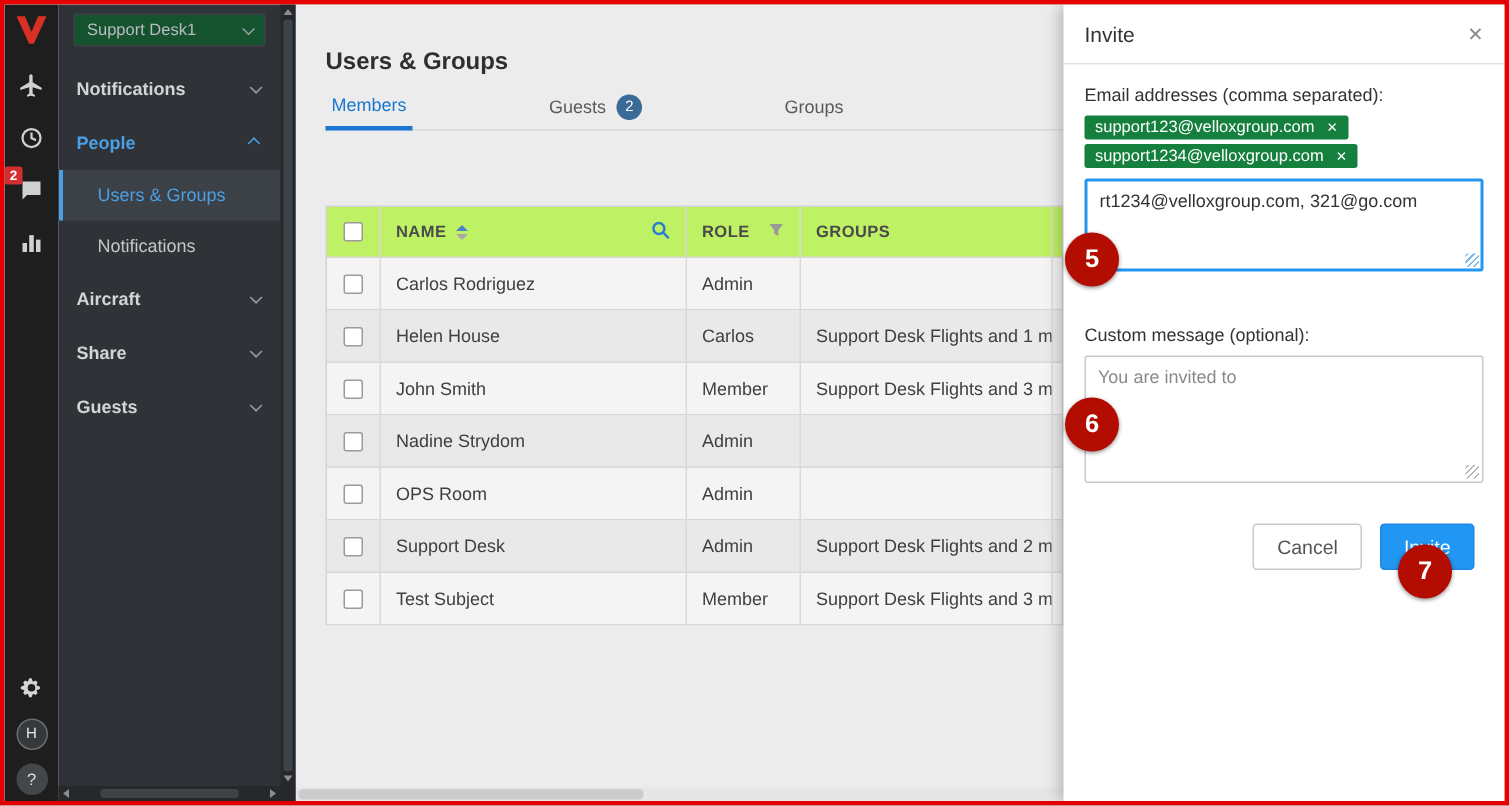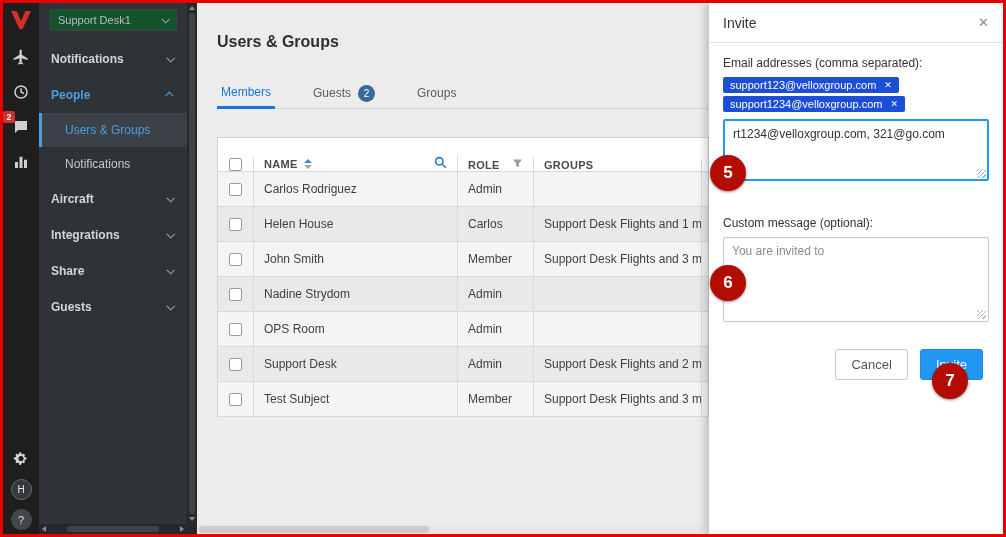--- a/index.html
+++ b/index.html
@@ -44,31 +44,31 @@
     display:flex; align-items:center; justify-content:space-between; padding:0 3px;}
   .sb-h .thumb{height:6px; width:92px; background:#3e4347; border-radius:2px;}
   .sb-corner{position:absolute; right:0; bottom:0; width:10px; height:10px; background:#26292c;}
   .arr-u{width:0;height:0;border-left:3px solid transparent;border-right:3px solid transparent;border-bottom:4px solid #8a8d90;}
   .arr-d{width:0;height:0;border-left:3px solid transparent;border-right:3px solid transparent;border-top:4px solid #8a8d90;}
   .arr-l{width:0;height:0;border-top:3px solid transparent;border-bottom:3px solid transparent;border-right:4px solid #8a8d90;}
   .arr-r{width:0;height:0;border-top:3px solid transparent;border-bottom:3px solid transparent;border-left:4px solid #8a8d90;}
   
   .main{position:absolute; left:194px; top:0; bottom:0; width:512px; background:#ececec;}
   .page-title{position:absolute; left:20px; top:30px; font-size:16px; font-weight:bold; color:#2f2f2f;}
-  .tabs{position:absolute; left:20px; right:0; top:74px; height:32px; border-bottom:1px solid #d7d7d7;
-    display:flex; gap:34px;}
+  .tabs{position:absolute; left:20px; right:0; top:52px; height:32px; border-bottom:1px solid #d7d7d7;
+    display:flex; gap:87px;}
   .tab{display:flex; align-items:center; gap:7px; font-size:12px; color:#5a5a5a; padding:0 4px;
     cursor:pointer; margin-bottom:-1px;}
   .tab.active{color:#1976d2; border-bottom:3px solid #1976d2;}
   .tab-badge{width:17px; height:17px; border-radius:50%; background:#3a6a96; color:#fff; font-size:10px;
     display:flex; align-items:center; justify-content:center;}
   .table{position:absolute; left:20px; top:134px; width:492px; overflow:hidden;
     border:1px solid #d4d4d4; border-bottom:none;}
   .trow{display:flex; height:35px; align-items:stretch; border-bottom:1px solid #d8d8d8; width:530px;}
-  .thead{background:#ffffff; height:34px;align-items:flex-end;}
+  .thead{background:#bef264; height:34px;}
   .cell{display:flex; align-items:center; padding:0 10px; border-right:1px solid #d9d9d9;
     font-size:12px; color:#3f3f3f; white-space:nowrap; overflow:hidden; flex-shrink:0;}
   .thead .cell{font-size:11px; font-weight:bold; color:#4a4a4a; letter-spacing:.3px;}
   .c-cb{width:36px; justify-content:center; padding:0;}
   .c-name{width:204px;}
   .c-role{width:76px;}
   .c-groups{width:168px;}
   .c-extra{width:46px; border-right:none;}
   .tbody .trow:nth-child(odd){background:#f4f4f4;}
   .tbody .trow:nth-child(even){background:#e9e9e9;}
@@ -82,21 +82,21 @@
   
   .panel{position:absolute; right:0; top:0; bottom:0; width:294px; background:#fff;
     box-shadow:-3px 0 9px rgba(0,0,0,.22); z-index:10;}
   .panel-header{height:40px; border-bottom:1px solid #e3e3e3; display:flex; align-items:center;
     justify-content:space-between; padding:0 14px;}
   .panel-title{font-size:14px; color:#333;}
   .close-x{font-size:13px; color:#8a8a8a; cursor:pointer; line-height:1;}
   .panel-body{padding:13px 14px;}
   .field-label{font-size:12px; color:#333; margin-bottom:7px;}
   .chips{display:flex; flex-direction:column; align-items:flex-start; gap:3px; margin-bottom:7px;}
-  .chip{background:#1d4ed8; color:#fff; font-size:11px; padding:2px 7px; border-radius:2px;
+  .chip{background:#15803d; color:#fff; font-size:11px; padding:2px 7px; border-radius:2px;
     display:flex; align-items:center; gap:8px;}
   .chip-x{font-size:9px; cursor:pointer;}
   .ta-wrap{position:relative;}
   textarea{display:block; width:100%; resize:none; font-family:"Liberation Sans", sans-serif;
     font-size:12px; padding:6px 8px; outline:none; border-radius:2px;}
   .ta-email{height:62px; border:2px solid #2196f3; color:#333;}
   .ta-msg{height:85px; border:1px solid #c9c9c9; color:#8a8a8a;}
   .grip{position:absolute; right:3px; bottom:3px; width:9px; height:9px;
     background:repeating-linear-gradient(315deg, transparent 0 2px, #7fb7e8 2px 3px);}
   .grip.gray{background:repeating-linear-gradient(315deg, transparent 0 2px, #b5b5b5 2px 3px);}
@@ -177,24 +177,20 @@
         <span class="chev up blue"></span>
       </div>
       <div class="nav-sub active">
         <span>Users &amp; Groups</span>
       </div>
       <div class="nav-sub">
         <span>Notifications</span>
       </div>
       <div class="nav-item">
         <span>Aircraft</span>
-        <span class="chev down"></span>
-      </div>
-      <div class="nav-item">
-        <span>Integrations</span>
         <span class="chev down"></span>
       </div>
       <div class="nav-item">
         <span>Share</span>
         <span class="chev down"></span>
       </div>
       <div class="nav-item">
         <span>Guests</span>
         <span class="chev down"></span>
       </div>

